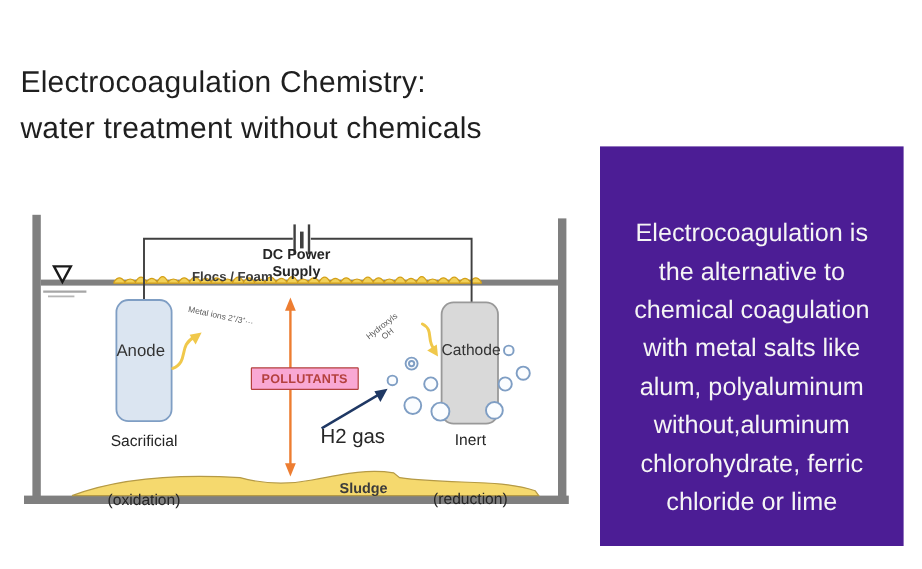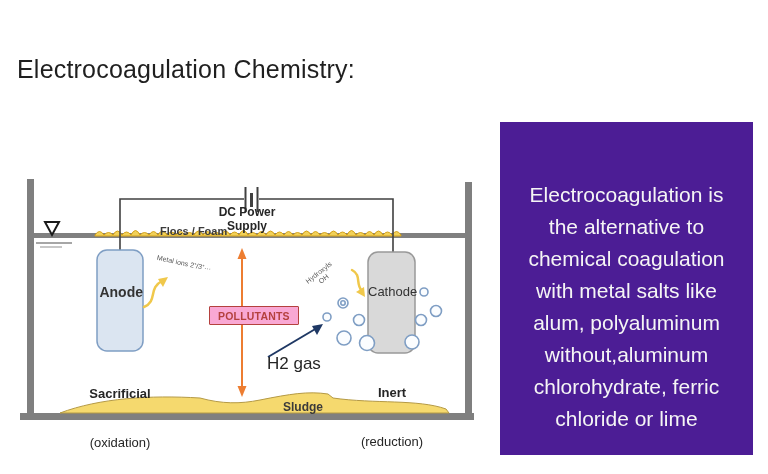--- a/index.html
+++ b/index.html
@@ -16,26 +16,26 @@
     font-size:25px;line-height:38px;font-weight:500;color:#1f1f1f;
     letter-spacing:0.2px;
   }
 
   
   svg.diagram{position:absolute;left:0;top:0;width:768px;height:474px;}
 
   .lbl{position:absolute;color:#262626;}
   .lbl-dc{left:199px;top:169px;width:96px;text-align:center;font-size:12px;font-weight:bold;margin-top:36px;}
   .lbl-flocs{left:160px;top:225px;font-size:11px;font-weight:bold;color:#3b3b3b;}
-  .lbl-anode{left:97px;top:284px;width:46px;text-align:right;font-size:14px;color:#333;font-weight:bold;}
+  .lbl-anode{left:97px;top:284px;width:46px;text-align:left;font-size:14px;color:#333;}
   .lbl-cathode{left:368px;top:284px;width:47px;text-align:center;font-size:13px;color:#333;}
   .lbl-electrode-caption{width:90px;text-align:center;font-size:13px;line-height:17px;color:#262626;}
   .lbl-sacrificial{left:75px;top:359px;}
   .lbl-inert{left:347px;top:358px;}
-  .cap-bold{font-weight:bold;display:block;margin-top:26px;}
+  .cap-bold{font-weight:normal;display:block;}
   .cap-norm{font-weight:normal;display:block;margin-top:32px;}
   .lbl-pollutants{
     left:209px;top:306px;background:#f9a8d4;border:1.5px solid #b4413e;
     color:#b4413e;font-size:10.5px;font-weight:bold;padding:3px 8px 2px 8px;
     letter-spacing:0.2px;border-radius:1px;
   }
   .lbl-h2{left:267px;top:354px;font-size:17px;color:#262626;}
   .lbl-sludge{left:283px;top:400px;font-size:12px;font-weight:bold;color:#3b3b3b;}
   .lbl-metal-ions{
     left:158px;top:253px;font-size:7px;color:#595959;white-space:nowrap;
@@ -56,20 +56,21 @@
   }
   .callout div{white-space:nowrap;}
 </style>
 </head>
 <body>
 
 <div class="slide">
 
   <div class="title">
     <div>Electrocoagulation Chemistry:</div>
+    <div>water treatment without chemicals</div>
   </div>
 
   <svg class="diagram" viewBox="0 0 768 474">
 
     <g>
       <rect x="27" y="179" width="7" height="241" fill="#7f7f7f"></rect>
       <rect x="465" y="182" width="7" height="238" fill="#7f7f7f"></rect>
       <rect x="20" y="413" width="454" height="7" fill="#7f7f7f"></rect>
     </g>
 

